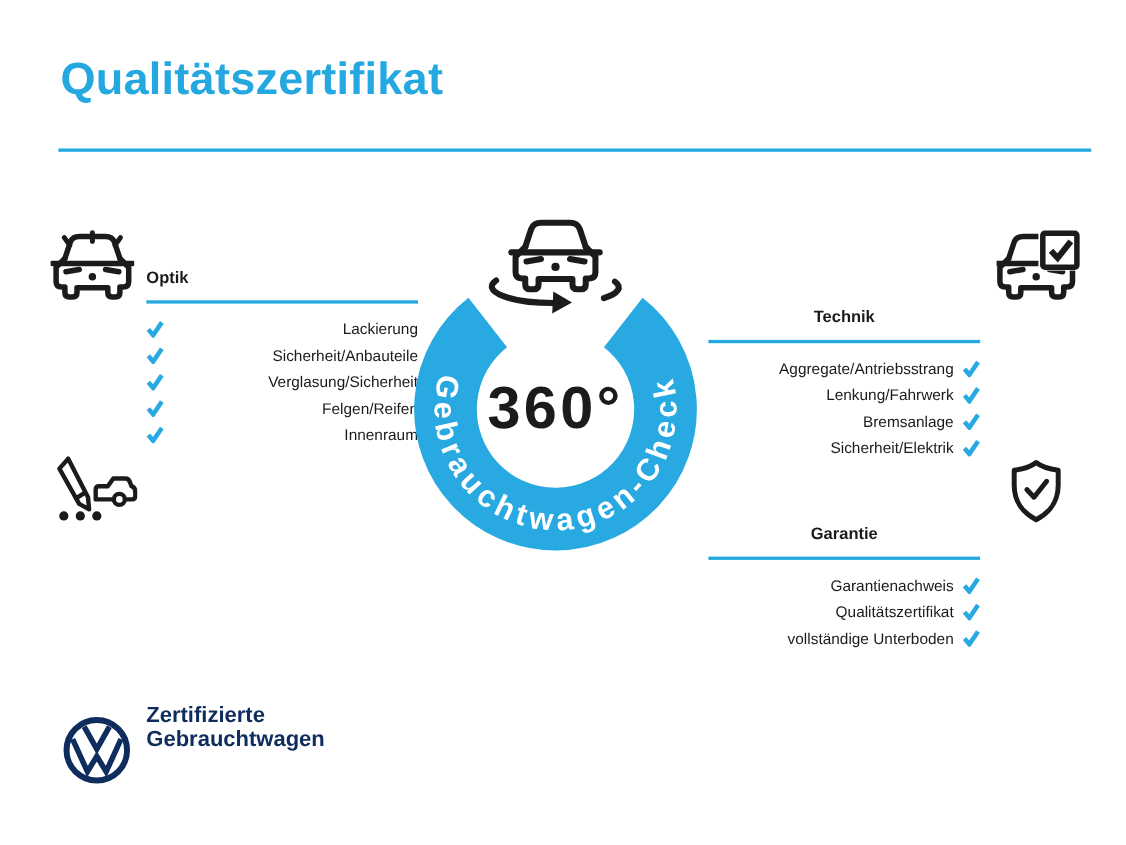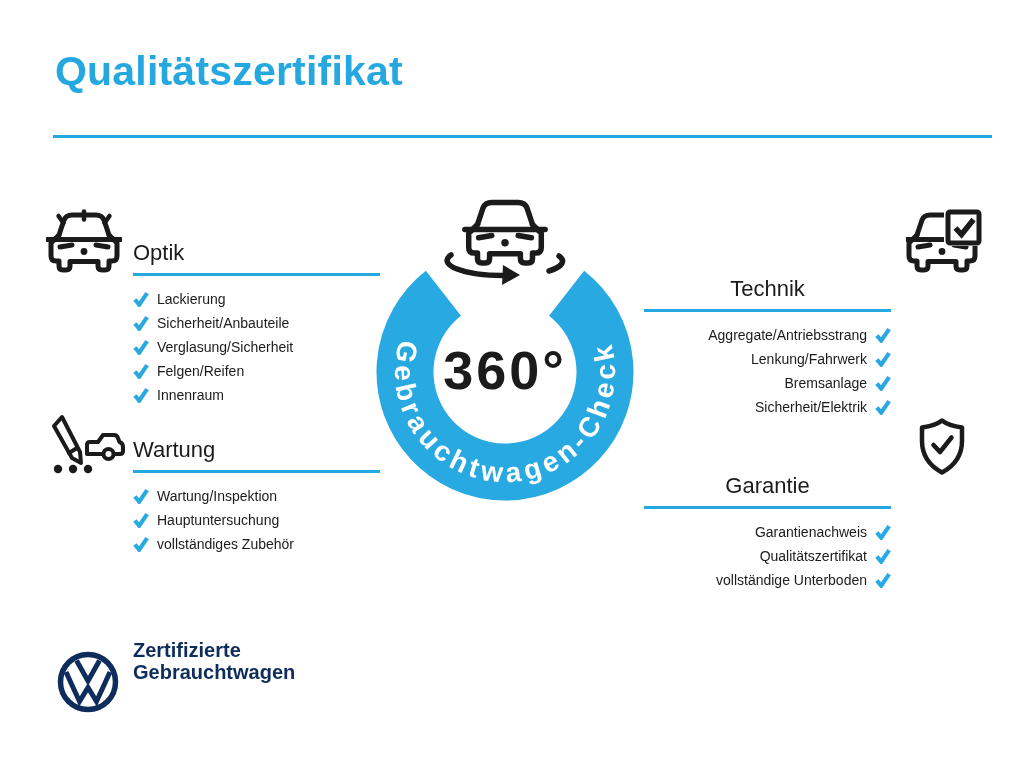--- a/index.html
+++ b/index.html
@@ -7,24 +7,24 @@
     position:relative;width:1024px;height:768px;background:#fff;overflow:hidden;
     font-family:"Liberation Sans",sans-serif;color:#1b1b1b;border-radius:22px;
   }
   .page-title{
     position:absolute;left:55px;top:48px;
     font-size:41px;font-weight:bold;color:#25a8e0;letter-spacing:0.2px;
   }
   .top-rule{position:absolute;left:53px;top:135px;width:939px;height:3px;background:#25a8e0;}
 
   .section{position:absolute;width:247px;}
-  .section h2{margin:0;font-size:22px;font-weight:normal;line-height:26px;color:#1b1b1b;}
+  .section h2{margin:0;font-size:15px;font-weight:bold;line-height:26px;color:#1b1b1b;}
   .section .rule{height:3px;background:#25a8e0;margin-top:7px;}
   .section ul{list-style:none;margin:11px 0 0 0;padding:0;}
-  .section li{display:flex;align-items:center;gap:8px;height:24px;font-size:14px;color:#1b1b1b;}
+  .section li{display:flex;align-items:center;gap:8px;height:24px;font-size:14px;color:#1b1b1b;justify-content:space-between;}
   .section.right h2{text-align:center;margin-top:36px;}
   .section.right li{justify-content:flex-end;text-align:center;}
   #sec-optik{left:133px;top:240px;}
   #sec-technik{left:644px;top:240px;}
   #sec-wartung{left:133px;top:437px;}
   #sec-garantie{left:644px;top:437px;}
 
   .check{stroke:#29a9e2;stroke-width:4.4;fill:none;flex:0 0 auto;}
 
   .abs{position:absolute;}
@@ -160,44 +160,20 @@
       <path d="M 42,40 L 42,31 Q 42,28 45,28 L 53,28 L 58,21 L 69,21 Q 72,21 73,24 L 74.5,28 Q 78,29 78,33 L 78,37 Q 78,40 75,40 L 70,40 M 57,40 L 42,40"></path>
       <circle cx="63.5" cy="40" r="5"></circle>
     </g>
     <g fill="#1b1b1b">
       <circle cx="13" cy="55" r="4.2"></circle>
         <circle cx="28" cy="55" r="4.2"></circle>
         <circle cx="43" cy="55" r="4.2"></circle>
     </g>
   </svg>
 
-  <div class="section" id="sec-wartung">
-    <h2>Wartung</h2>
-    <div class="rule"></div>
-    <ul>
-      <li>
-          <svg class="check" width="16" height="16" viewBox="0 0 17 17">
-            <use href="#checkmark"></use>
-          </svg>
-          <span>Wartung/Inspektion</span>
-        </li>
-      <li>
-          <svg class="check" width="16" height="16" viewBox="0 0 17 17">
-            <use href="#checkmark"></use>
-          </svg>
-          <span>Hauptuntersuchung</span>
-        </li>
-      <li>
-          <svg class="check" width="16" height="16" viewBox="0 0 17 17">
-            <use href="#checkmark"></use>
-          </svg>
-          <span>vollständiges Zubehör</span>
-        </li>
-    </ul>
-  </div>
 
   <svg class="abs" id="icon-garantie" width="56" height="60" viewBox="0 0 56 60">
     <g fill="none" stroke="#1b1b1b" stroke-width="4.5" stroke-linecap="round" stroke-linejoin="round">
       <path d="M 28,3.5 C 33,7.5 40,9.5 48,10.5 L 48,24 C 48,40 40,49 28,55.5 C 16,49 8,40 8,24 L 8,10.5 C 16,9.5 23,7.5 28,3.5 Z"></path>
       <path d="M 19.5,28 L 26,35 L 37.5,20.5"></path>
     </g>
   </svg>
 
   <div class="section right" id="sec-garantie">
     <h2>Garantie</h2>

